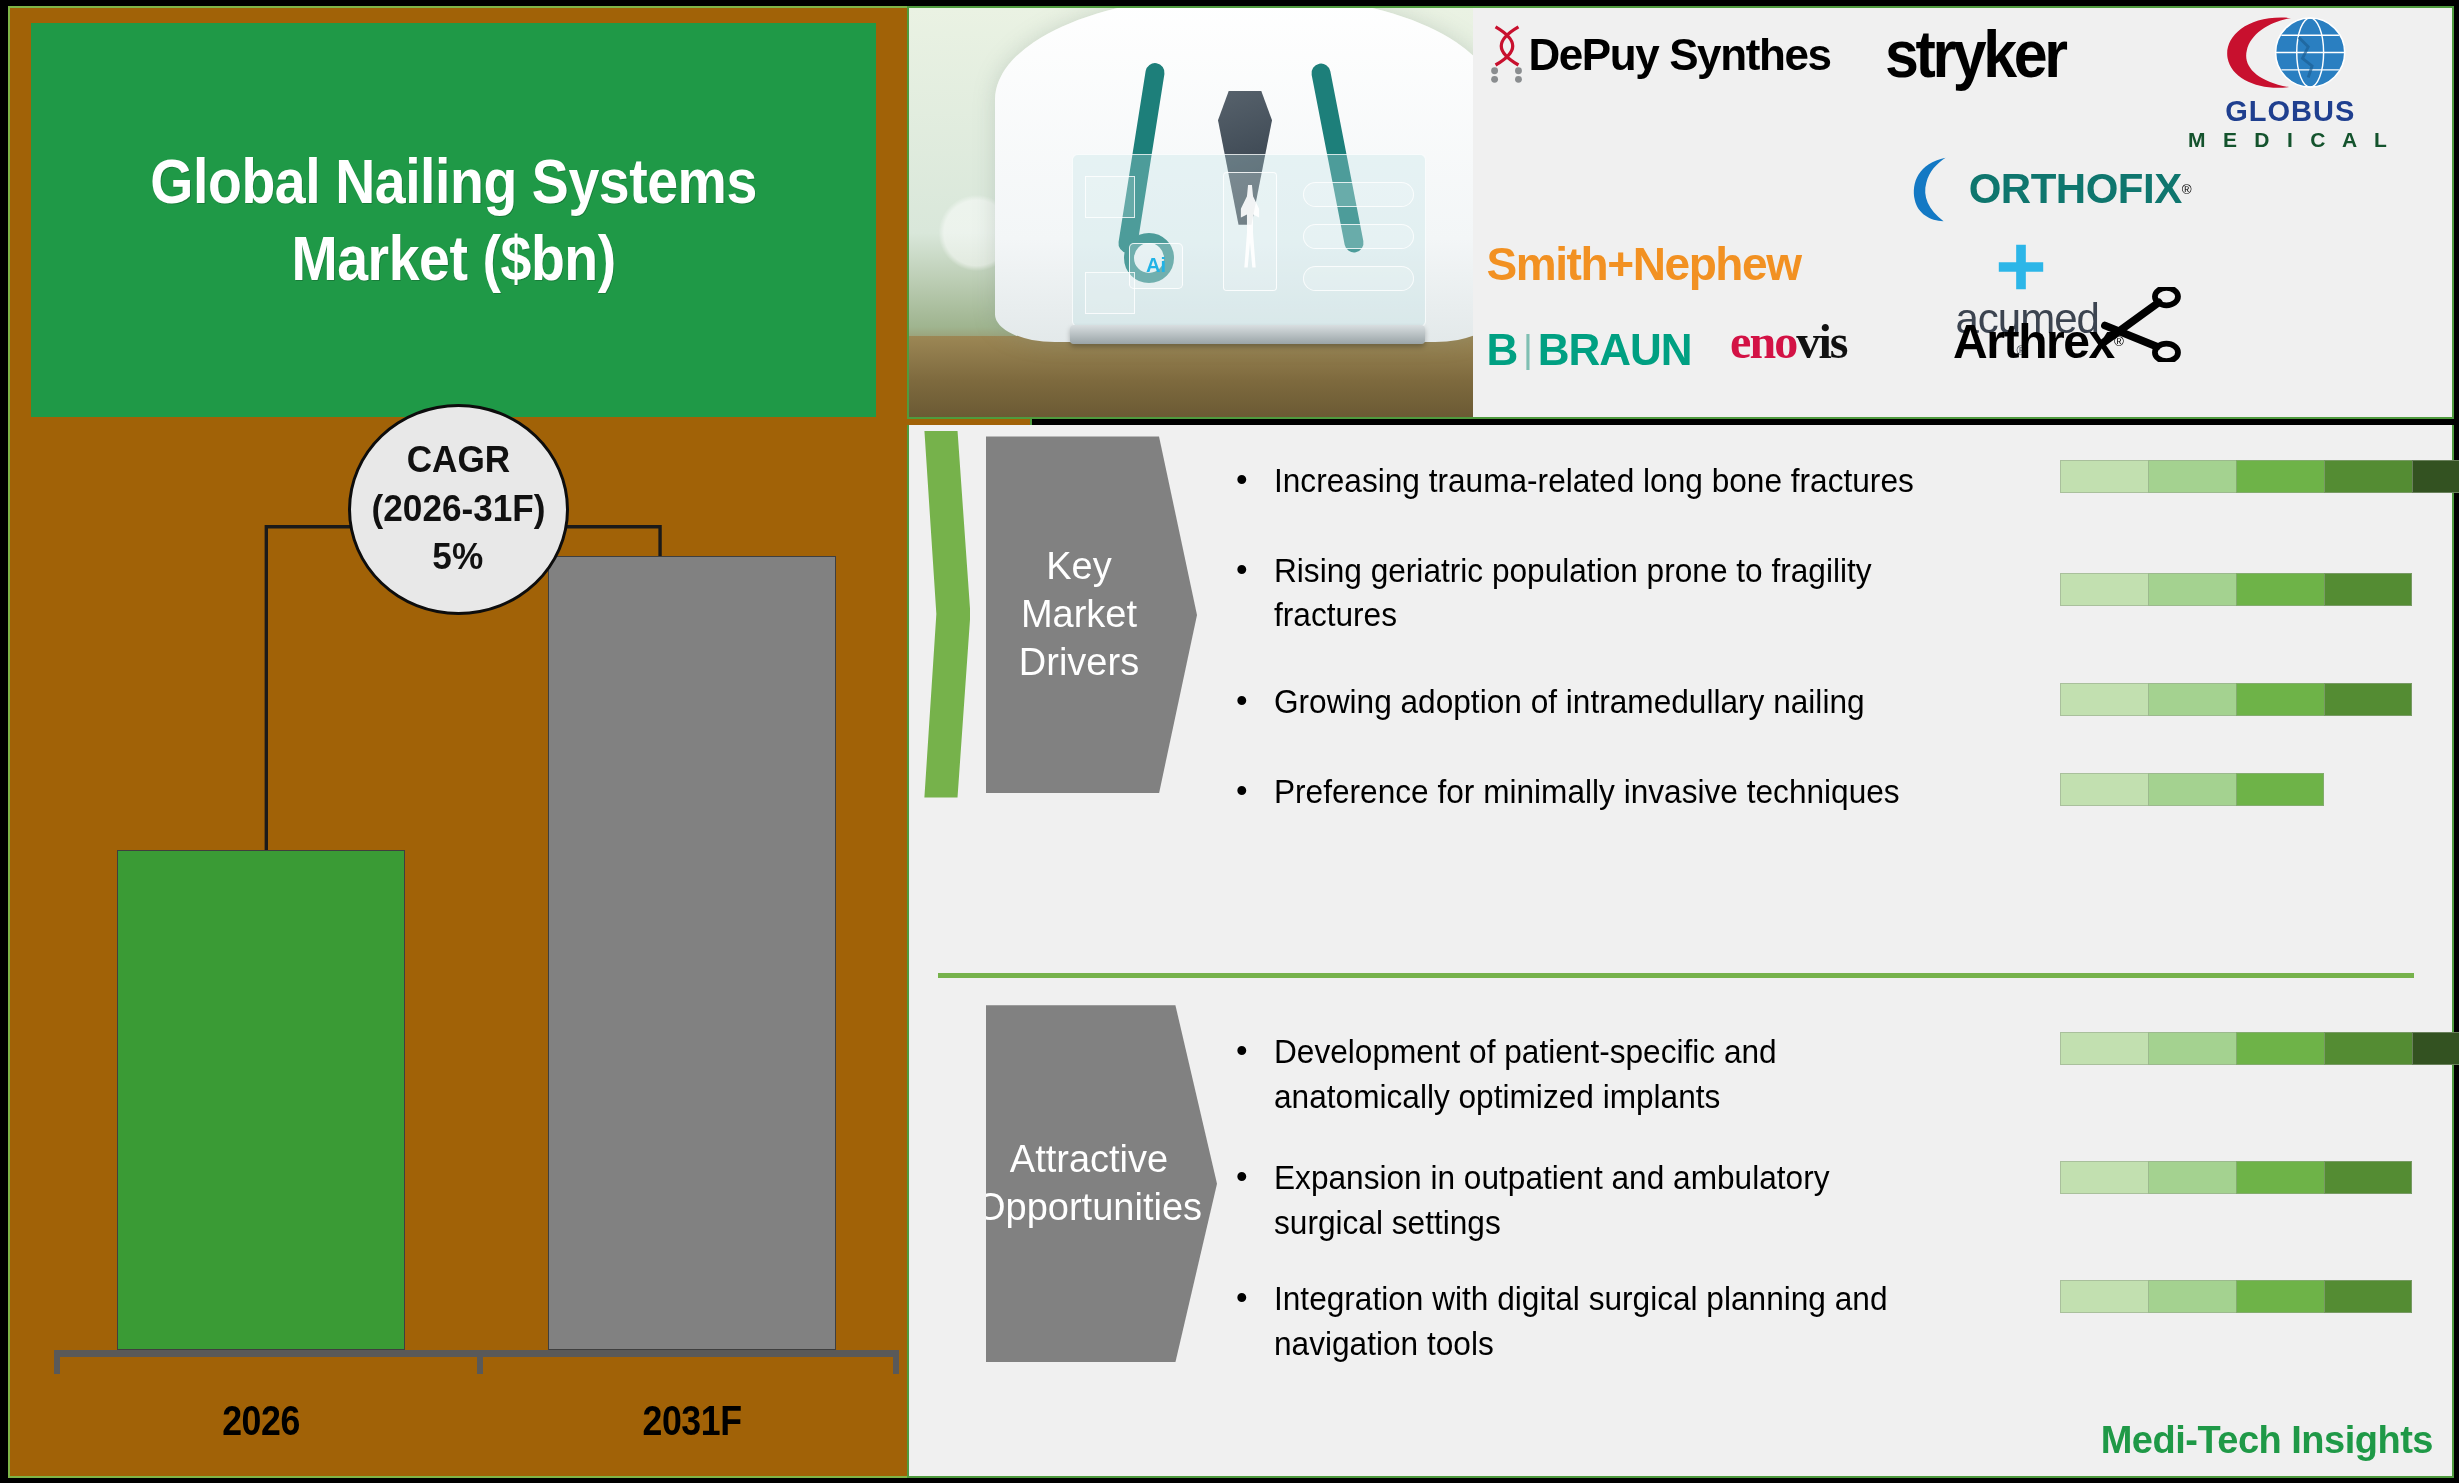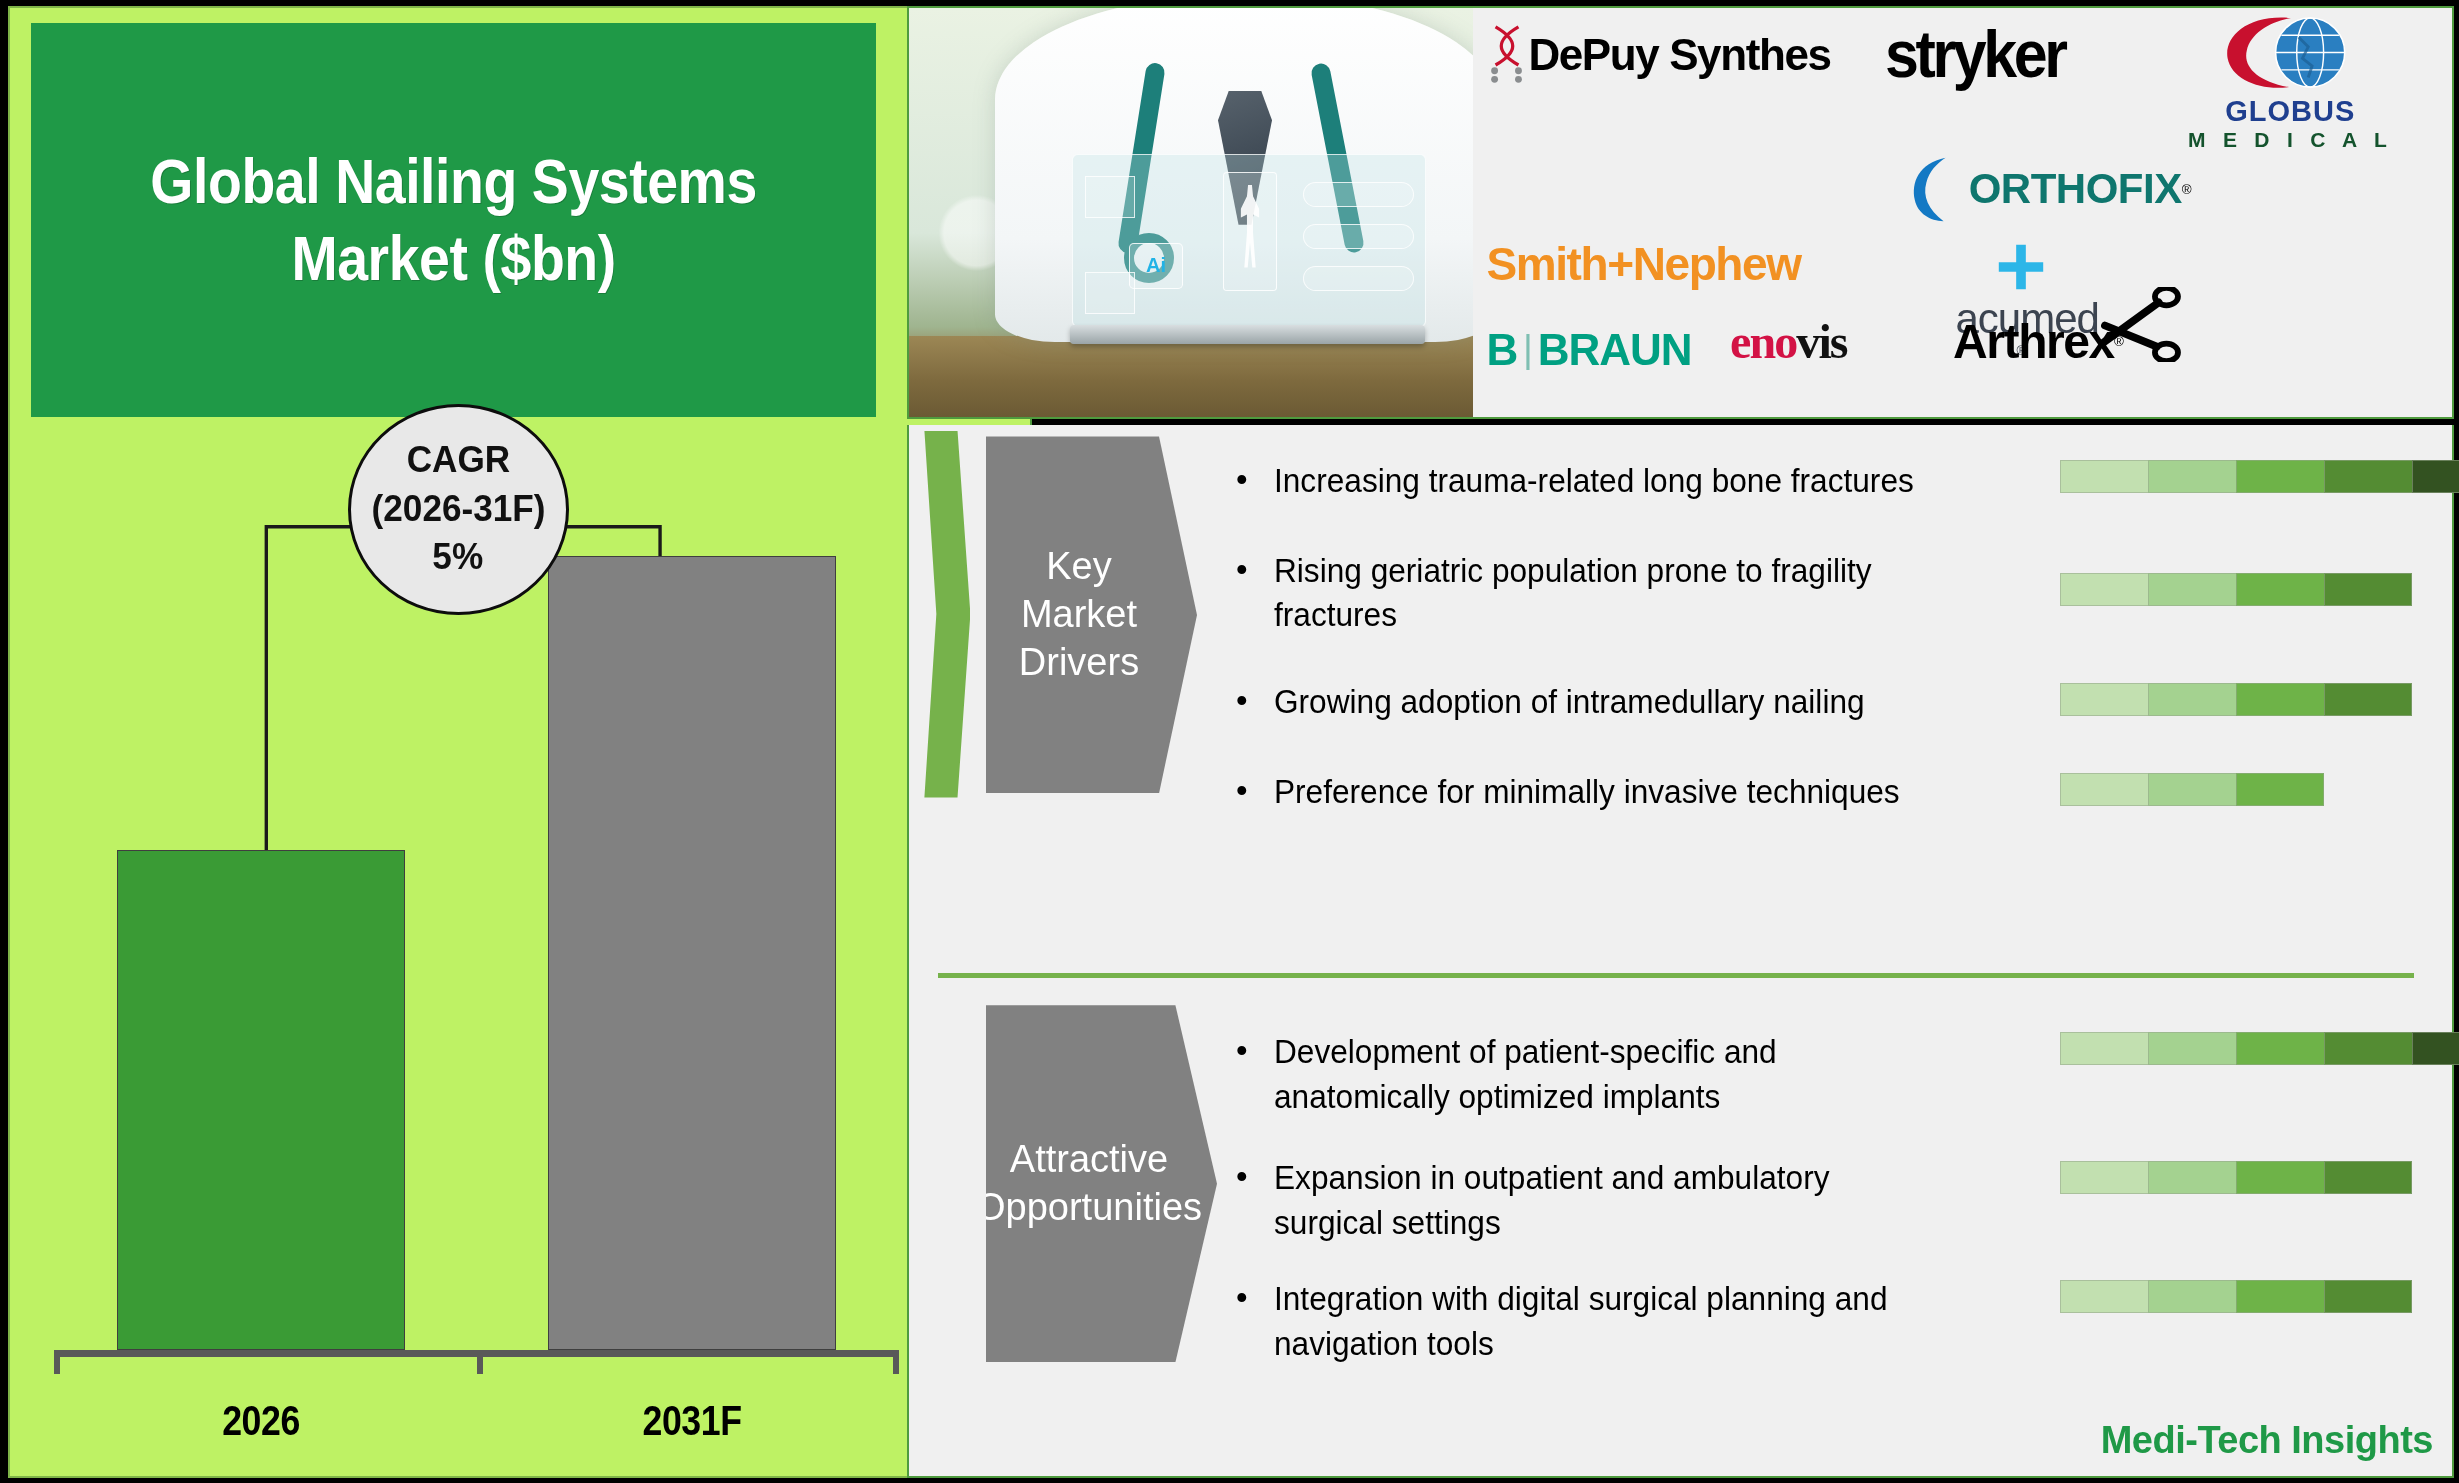--- a/index.html
+++ b/index.html
@@ -13,21 +13,21 @@
     position: relative;
     width: 2459px; height: 1483px;
     background: #000;
   }
 
   
   .left-panel {
     position: absolute;
     left: 7.7px; top: 5.8px;
     width: 1024px; height: 1472px;
-    background: #bef264;
+    background: #a16207;
     border: 2.9px solid #7fb548;
     border-right: 2.9px solid #4f9b3e;
   }
   .title-box {
     position: absolute;
     left: 21px; top: 15.4px;
     width: 845px; height: 394px;
     background: #1f9947;
     display: flex; align-items: center; justify-content: center;
   }

